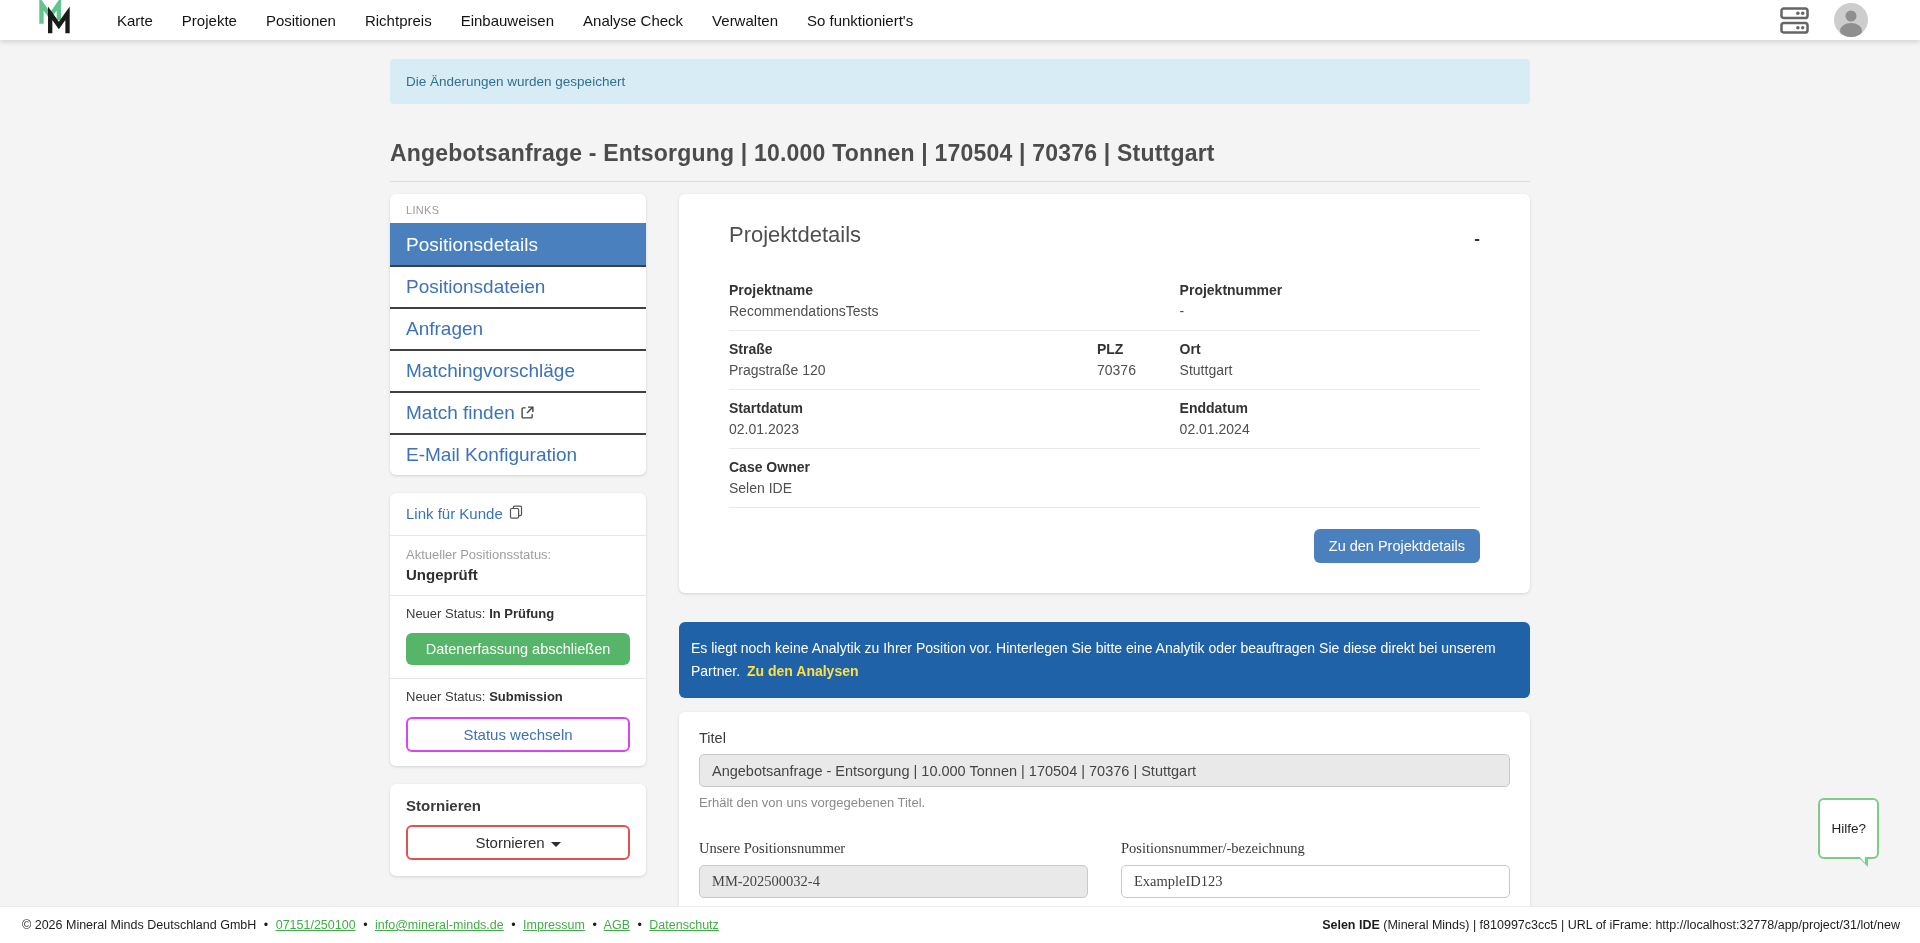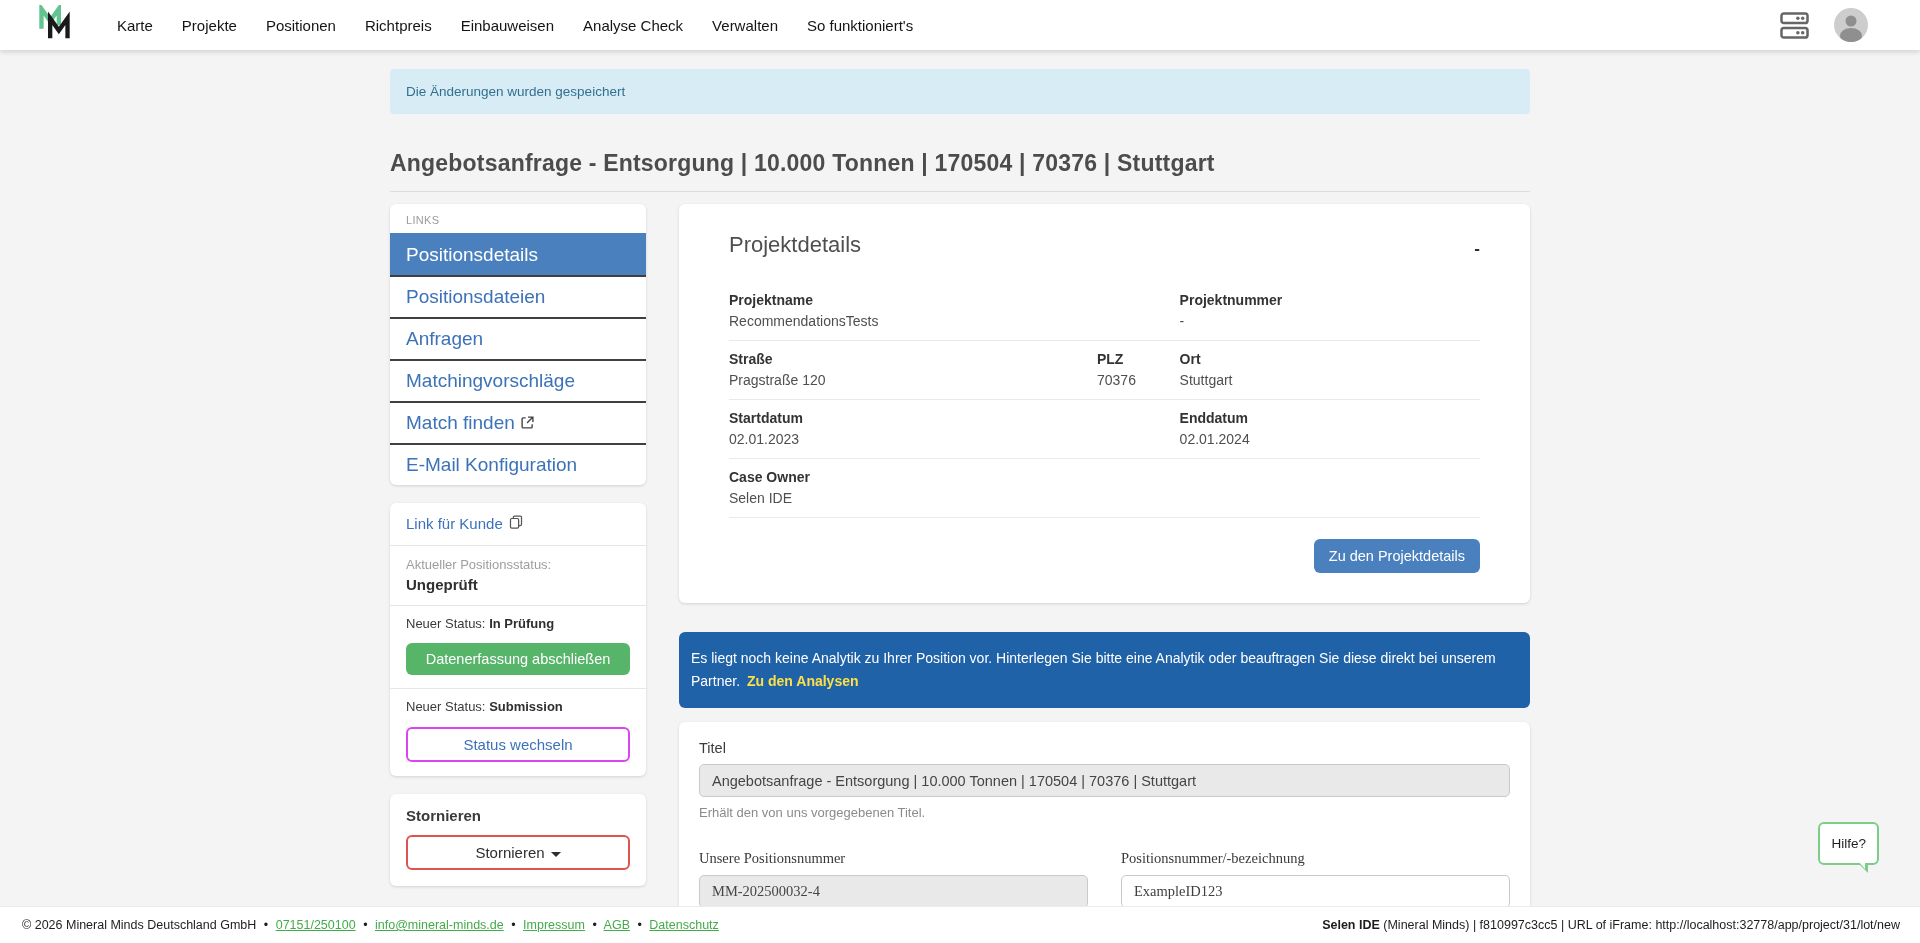--- a/index.html
+++ b/index.html
@@ -7,21 +7,21 @@
   body {
     font-family: "Liberation Sans", "DejaVu Sans", sans-serif;
     background: #f4f4f5;
     color: #333;
     position: relative;
   }
   a { text-decoration: none; }
 
   
   .navbar {
-    height: 50px; background: #fff;
+    height: 40px; background: #fff;
     display: flex; align-items: center;
     padding: 0 52px 0 38px;
     box-shadow: 0 2px 5px rgba(0,0,0,.14);
     position: relative; z-index: 10;
   }
   .logo { display: flex; align-items: center; cursor: pointer; }
   .nav-menu { display: flex; gap: 29px; margin-left: 46px; }
   .nav-item { font-size: 15px; font-weight: 500; color: #141414; cursor: pointer; white-space: nowrap; }
   .nav-right { margin-left: auto; display: flex; align-items: center; gap: 25px; }
   .icon-btn { cursor: pointer; display: flex; align-items: center; }
@@ -122,22 +122,22 @@
     display: flex; align-items: center; justify-content: space-between;
     padding: 0 20px 0 22px; font-size: 12.5px; color: #1d1d1d; z-index: 20;
     border-top: 1px solid #ececec;
   }
   .footer-link { color: #44ab4a; text-decoration: underline; cursor: pointer; }
   .sep { margin: 0 4px; color: #1d1d1d; }
   .footer-right b { font-weight: 700; }
 
   
   .help-bubble {
-    position: fixed; right: 41px; bottom: 78px; background: #fff;
-    border: 2px solid #7bcd87; border-radius: 6px; padding: 12px 11px;
+    position: fixed; right: 41px; bottom: 84px; background: #fff;
+    border: 2px solid #7bcd87; border-radius: 6px; padding: 21px 11px;
     font-size: 13.5px; color: #1f1f1f; z-index: 30; cursor: pointer;
   }
   .help-bubble::after {
     content: ""; position: absolute; bottom: -10px; right: 9px;
     border-left: 10px solid transparent; border-top: 10px solid #7bcd87;
   }
   .help-bubble::before {
     content: ""; position: absolute; bottom: -6px; right: 12px; z-index: 1;
     border-left: 6px solid transparent; border-top: 7px solid #fff;
   }

